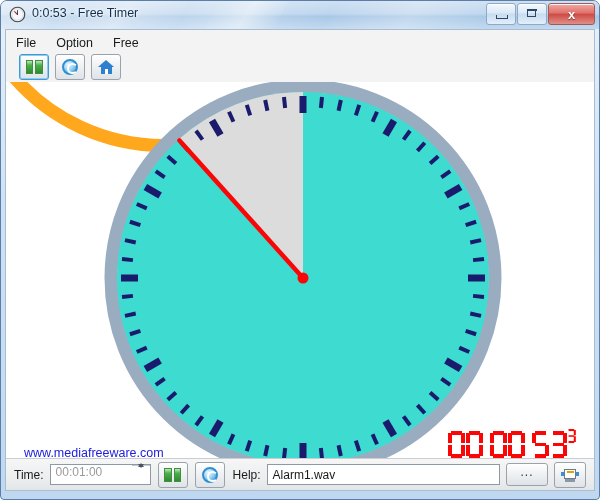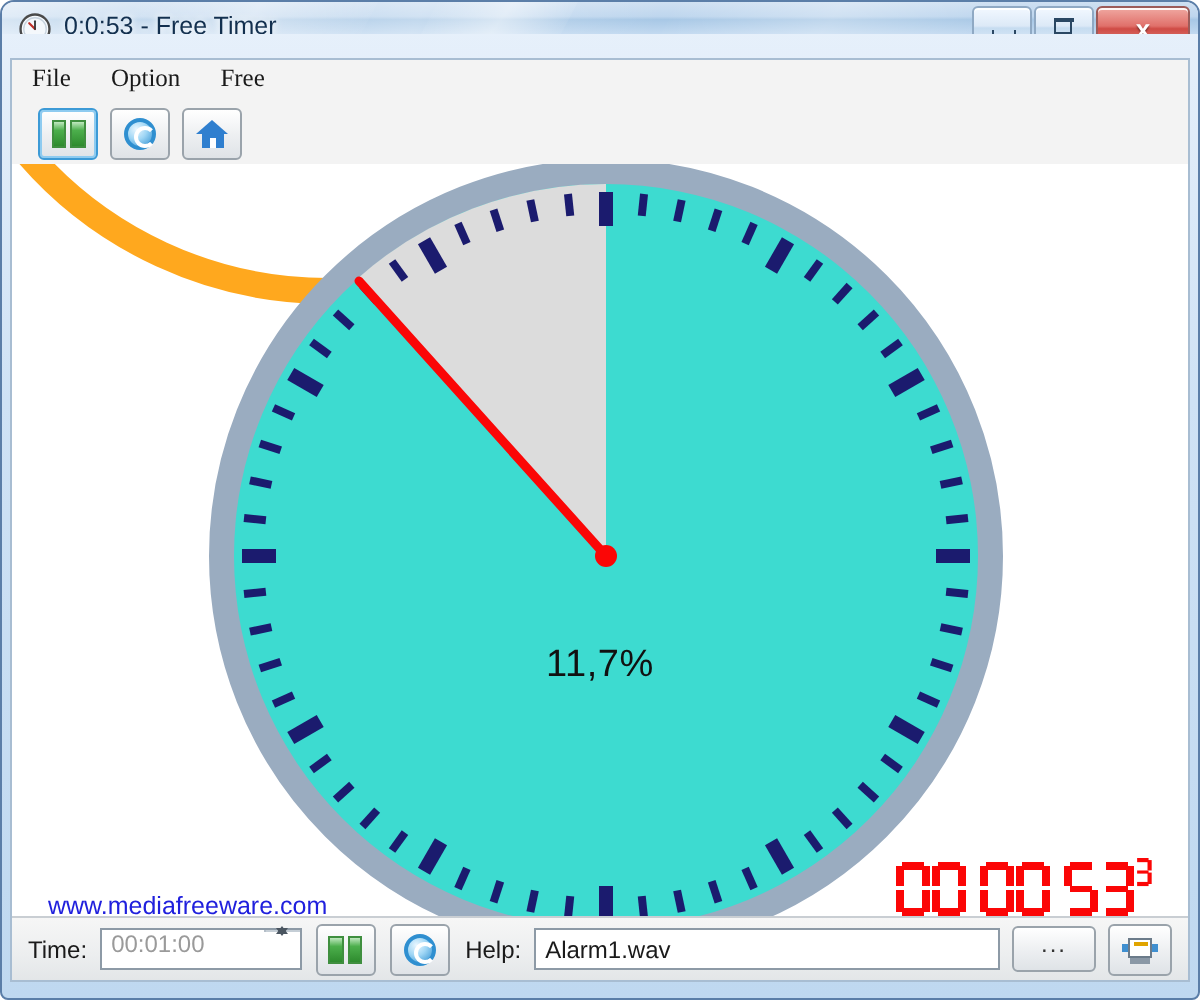--- a/index.html
+++ b/index.html
@@ -19,21 +19,21 @@
   
   .frame-outer {
     position: absolute; left: 0; top: 0; width: 600px; height: 500px;
     box-sizing: border-box;
     border: 1px solid #5b7ea8;
     border-radius: 7px 7px 4px 4px;
     background:
       linear-gradient(180deg, #e8f1fb 0%, #cfe2f5 40%, #bfd8f0 100%);
   }
   .titlebar {
-    position: absolute; left: 1px; top: 1px; width: 598px; height: 16px;
+    position: absolute; left: 1px; top: 1px; width: 598px; height: 28px;
     border-radius: 6px 6px 0 0;
     background:
       linear-gradient(115deg, rgba(255,255,255,0.55) 0%, rgba(255,255,255,0.05) 22%, rgba(255,255,255,0.3) 35%, rgba(255,255,255,0.0) 55%),
       linear-gradient(180deg, #cfe0f2 0%, #bed6ee 45%, #a8c8e6 55%, #c2d9f0 100%);
     overflow: hidden;
   }
   .tb-streak {
     position: absolute; top: -10px; width: 120px; height: 50px;
     background: linear-gradient(100deg, rgba(255,255,255,0.0), rgba(255,255,255,0.45), rgba(255,255,255,0.0));
     transform: skewX(-28deg);
@@ -87,21 +87,21 @@
     background: #ffffff;
     border: 1px solid #a8bdd2;
     box-sizing: border-box;
     overflow: hidden;
   }
 
   .menubar {
     position: absolute; left: 0; top: 0; width: 100%; height: 22px;
     background: #f3f3f3;
     border-bottom: 1px solid #e0e0e0;
-    display: flex; align-items: flex-start; font-family: Liberation Serif, serif;
+    display: flex; align-items: flex-end;
   }
   .menu-item {
     padding: 2px 10px; font-size: 12.5px; color: #1a1a1a; cursor: default;
   }
 
   .toolbar {
     position: absolute; left: 0; top: 22px; width: 100%; height: 30px;
     background: #f3f3f3;
     display: flex; align-items: center; gap: 6px; padding-left: 13px;
     box-sizing: border-box;
@@ -412,21 +412,20 @@
             <line x1="222.97" y1="29.73" x2="227.45" y2="39.78" stroke-width="4" stroke="#1b1b6e"></line>
             <line x1="240.76" y1="22.91" x2="244.16" y2="33.37" stroke-width="4" stroke="#1b1b6e"></line>
             <line x1="259.16" y1="17.98" x2="261.45" y2="28.74" stroke-width="4" stroke="#1b1b6e"></line>
             <line x1="277.98" y1="15.00" x2="279.13" y2="25.94" stroke-width="4" stroke="#1b1b6e"></line>
           </g>
 
         <line x1="297" y1="196" x2="173.5" y2="58.5" stroke="#fb0606" stroke-width="4.5" stroke-linecap="round"></line>
         <circle cx="297" cy="196" r="5.5" fill="#fb0606"></circle>
       </svg>
 
-      <div class="pct-label">11,7%</div>
 
       <div class="led">
         <div class="seg-group">
           <div class="seg-digit">
               <i class="sd-a" style="background: rgb(251, 6, 6);"></i>
               <i class="sd-b" style="background: rgb(251, 6, 6);"></i>
               <i class="sd-c" style="background: rgb(251, 6, 6);"></i>
               <i class="sd-d" style="background: rgb(251, 6, 6);"></i>
               <i class="sd-e" style="background: rgb(251, 6, 6);"></i>
               <i class="sd-f" style="background: rgb(251, 6, 6);"></i>

